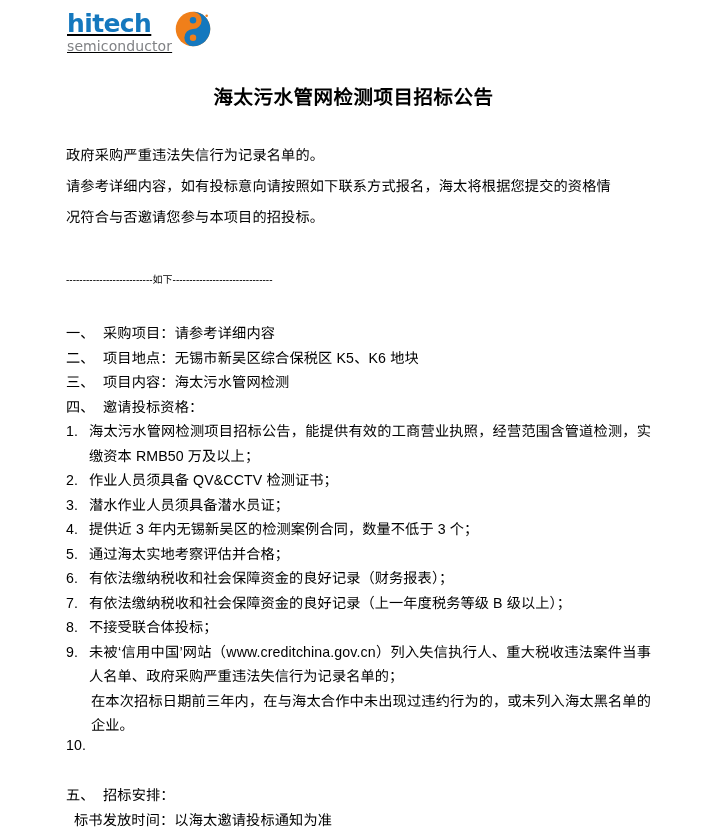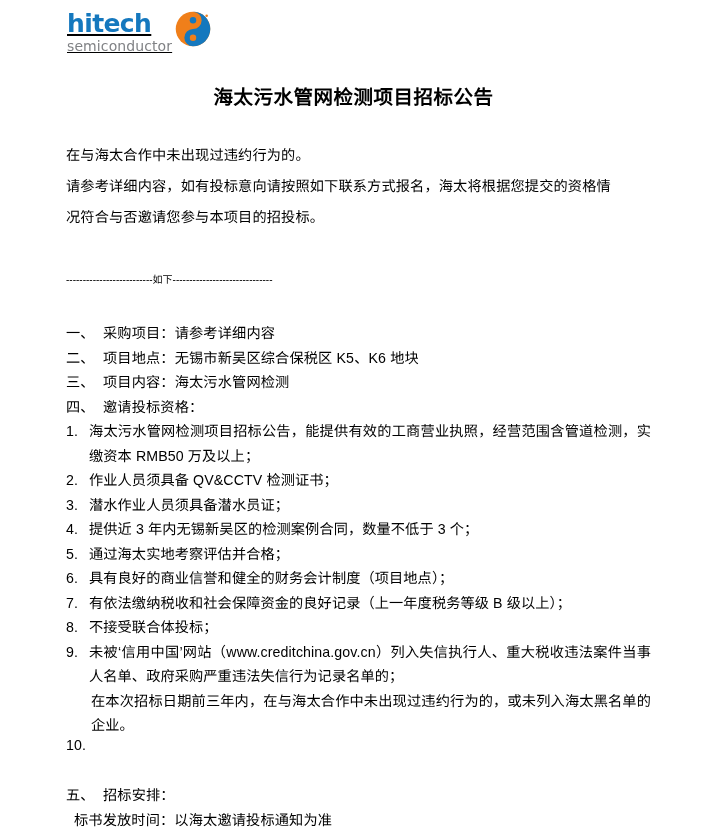--- a/index.html
+++ b/index.html
@@ -174,21 +174,21 @@
       <circle cx="50" cy="26" r="9" fill="#1578BE"></circle>
 
       <circle cx="88" cy="13" r="3.5" fill="#F07F1A"></circle>
     </svg>
   </div>
 
   <div class="doc-title">海太污水管网检测项目招标公告</div>
 
   <div class="body-area">
 
-    <div class="para">在与海太合作中未出现过违约行为的。</div>
+    <div class="para">政府采购严重违法失信行为记录名单的。</div>
     <div class="para">请参考详细内容，如有投标意向请按照如下联系方式报名，海太将根据您提交的资格情</div>
     <div class="para">况符合与否邀请您参与本项目的招投标。</div>
 
     <div class="spacer-lg"></div>
 
     <div class="divider-line">--------------------------如下------------------------------</div>
 
     <div class="gap-after-divider"></div>
 
     <div class="sec-row">
@@ -224,21 +224,21 @@
       <div class="req-item">
         <span class="req-num">4.</span>
         <span class="req-text">提供近 3 年内无锡新吴区的检测案例合同，数量不低于 3 个；</span>
       </div>
       <div class="req-item">
         <span class="req-num">5.</span>
         <span class="req-text">通过海太实地考察评估并合格；</span>
       </div>
       <div class="req-item">
         <span class="req-num">6.</span>
-        <span class="req-text">具有良好的商业信誉和健全的财务会计制度（项目地点）；</span>
+        <span class="req-text">有依法缴纳税收和社会保障资金的良好记录（财务报表）；</span>
       </div>
       <div class="req-item">
         <span class="req-num">7.</span>
         <span class="req-text">有依法缴纳税收和社会保障资金的良好记录（上一年度税务等级 B 级以上）；</span>
       </div>
       <div class="req-item">
         <span class="req-num">8.</span>
         <span class="req-text">不接受联合体投标；</span>
       </div>
       <div class="req-item">

